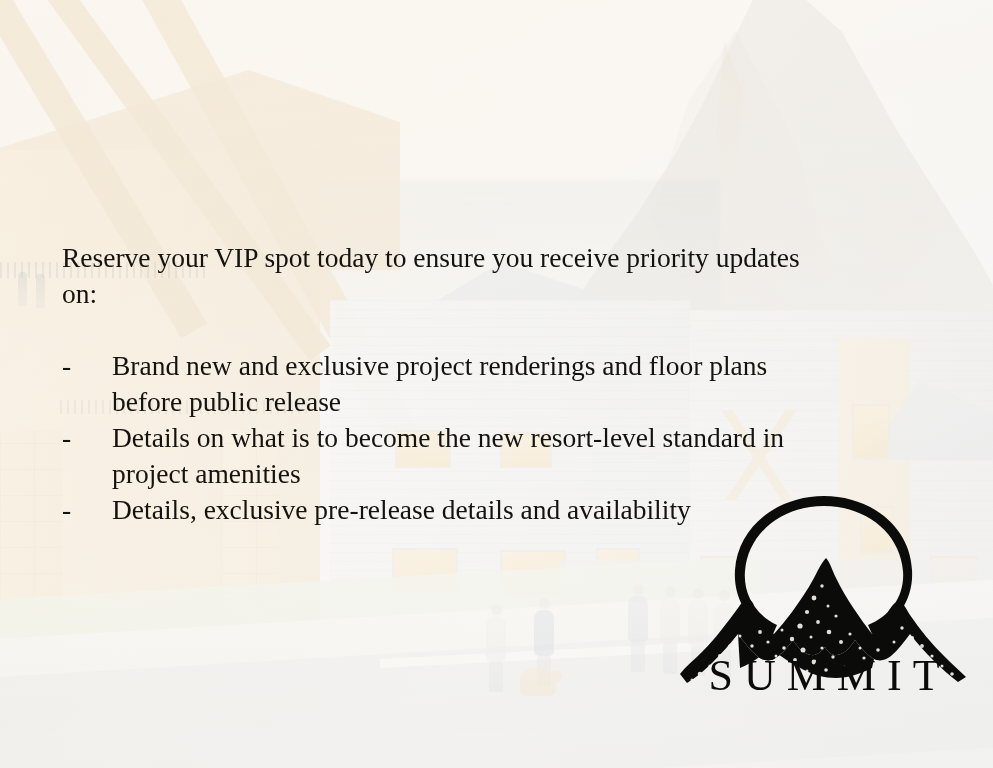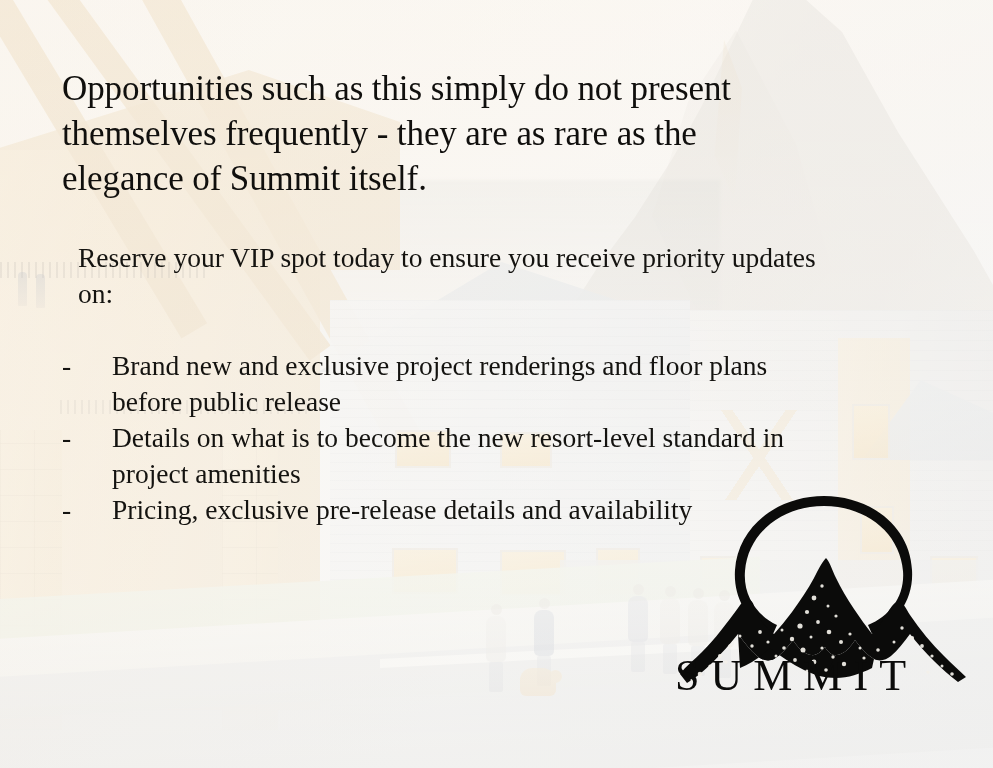--- a/index.html
+++ b/index.html
@@ -219,41 +219,42 @@
   .headline {
     position: absolute;
     left: 62px; top: 66px; width: 760px;
     font-size: 35px;
     line-height: 45px;
     color: #100f0d;
     letter-spacing: -0.1px;
   }
   .subhead {
     position: absolute;
-    left: 78px; top: 240px; width: 760px;
+    left: 62px; top: 240px; width: 760px;
     font-size: 27.5px;
     line-height: 36px;
     color: #141310;
   }
   .bullets {
     position: absolute;
     left: 62px; top: 348px; width: 760px;
     font-size: 27.5px;
     line-height: 36px;
     color: #141310;
   }
   .bullet-row { display: flex; align-items: flex-start; }
   .bullet-dash { width: 38px; flex: 0 0 38px; }
   .bullet-text { flex: 1 1 auto; margin-left: 12px; }
 
   
   .logo { position: absolute; left: 664px; top: 482px; width: 320px; height: 230px; }
   .logo svg { display: block; width: 100%; height: 100%; }
   .wordmark {
     position: absolute; left: 664px; top: 650px; width: 320px;
+    text-align: center;
     font-size: 44px;
     letter-spacing: 11px;
     text-indent: 11px;
     color: #0b0b0a;
     font-family: "Liberation Serif", "DejaVu Serif", serif;
   }
 </style>
 </head>
 <body>
 
@@ -334,36 +335,35 @@
         <div class="body" style="background:linear-gradient(180deg,#e0dcd3,#cecac0);"></div>
         <div class="legs"></div>
     </div>
 
     <div class="wash"></div>
     <div class="wash2"></div>
   </div>
 
   <div class="content">
 
-    <div class="headline">Opportunities such as this simply do not present themselves frequently - they are as rare as the elegance of Summit itself.</div>
 
     <div class="subhead">Reserve your VIP spot today to ensure you receive priority updates on:</div>
 
     <div class="bullets">
       <div class="bullet-row">
         <span class="bullet-dash">-</span>
         <span class="bullet-text">Brand new and exclusive project renderings and floor plans before public release</span>
       </div>
       <div class="bullet-row">
         <span class="bullet-dash">-</span>
         <span class="bullet-text">Details on what is to become the new resort-level standard in project amenities</span>
       </div>
       <div class="bullet-row">
         <span class="bullet-dash">-</span>
-        <span class="bullet-text">Pricing, exclusive pre-release details and availability</span>
+        <span class="bullet-text">Details, exclusive pre-release details and availability</span>
       </div>
     </div>
 
     <div class="logo">
       <svg viewBox="0 0 320 230" xmlns="http://www.w3.org/2000/svg" aria-hidden="true">
 
         <path d="M160 14
                  C 206 14 246 44 248 88
                  C 250 118 232 142 208 152
                  L 204 143

